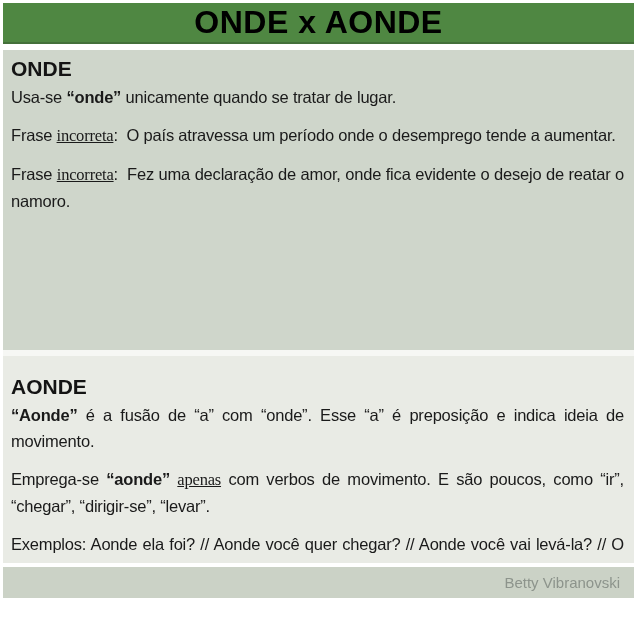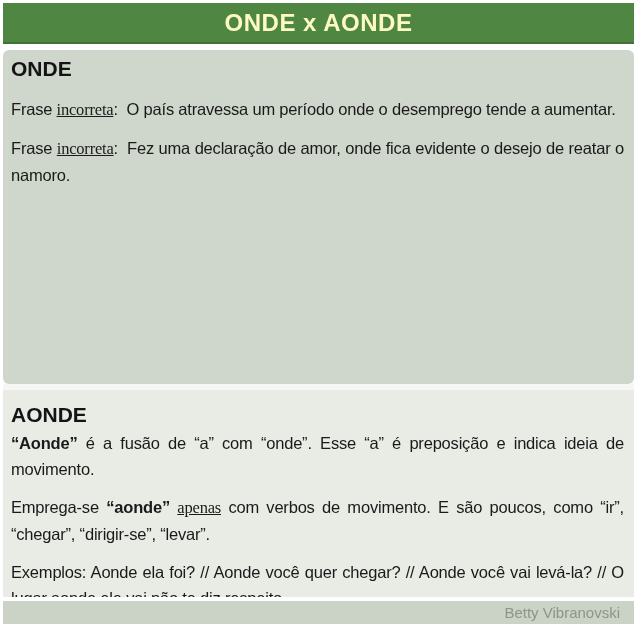--- a/index.html
+++ b/index.html
@@ -21,47 +21,46 @@
     height: 41px;
     background: var(--header-green, #4f8742);
     border-bottom: 2px solid var(--header-border, #44703a);
     box-sizing: border-box;
     display: flex;
     align-items: center;
     justify-content: center;
   }
   .title-bar h1 {
     margin: 12px;
-    color: #fef9c3;
-    font-size: 24px;
+    color: #000000;
+    font-size: 32px;
     font-weight: bold;
     letter-spacing: 0.5px;
   }
   .content {
     margin: 6px 3px 0 3px;
   }
   .section {
     box-sizing: border-box;
     padding: 4px 10px 0 8px;
     overflow: hidden;
     color: var(--text, #1a1a1a);
   }
   .section-onde {
-    height: 334px;
+    height: 300px;
     background: var(--section1-bg, #cfd6cb);
-    border-radius: 6px;
   }
   .divider {
     height: 6px;
     background: var(--divider, #f6f7f4);
   }
   .section-aonde {
     height: 207px;
     background: var(--section2-bg, #e9ebe5);
-    padding-top: 10px;
+    padding-top: 16px;
   }
   .section h2 {
     margin: 0;
     font-size: 21px;
     line-height: 30px;
     font-weight: bold;
     color: #141414;
   }
   .section p {
     margin: 0;
@@ -69,21 +68,21 @@
     line-height: 26px;
     letter-spacing: -0.2px;
     text-align: justify;
   }
   .section p.gap { margin-top: 12px; }
   .section span.b { font-weight: bold; }
   .section span.u { text-decoration: underline; font-family: Liberation Serif, serif; }
   .section span.small { font-size: 13px; letter-spacing: -0.1px; }
   .credit-bar {
     margin: 4px 3px 0 3px;
-    height: 23px;
+    height: 31px;
     background: var(--footer-bg, #cbd2c6);
     display: flex;
     align-items: center;
     justify-content: flex-end;
     padding-right: 14px;
     box-sizing: border-box;
   }
   .credit-bar span {
     color: var(--credit-text, #8d948c);
     font-size: 15px;
@@ -96,20 +95,21 @@
 
   <header class="title-bar">
     <h1>ONDE x AONDE</h1>
   </header>
 
   <main class="content">
 
     <section class="section section-onde">
       <h2>ONDE</h2>
       <div>
+          <p><span>Usa-se </span><span class="b">“onde”</span><span> unicamente quando se tratar de lugar.</span></p>
           <p class="gap"><span>Frase </span><span class="u">incorreta</span><span>:&nbsp; O país atravessa um período onde o desemprego tende a aumentar.</span></p>
           <p class="gap"><span>Frase </span><span class="u">incorreta</span><span>:&nbsp; Fez uma declaração de amor, onde fica evidente o desejo de reatar o namoro.</span></p>
         </div>
     </section>
 
     <div class="divider"></div>
 
     <section class="section section-aonde">
       <h2>AONDE</h2>
       <div>

